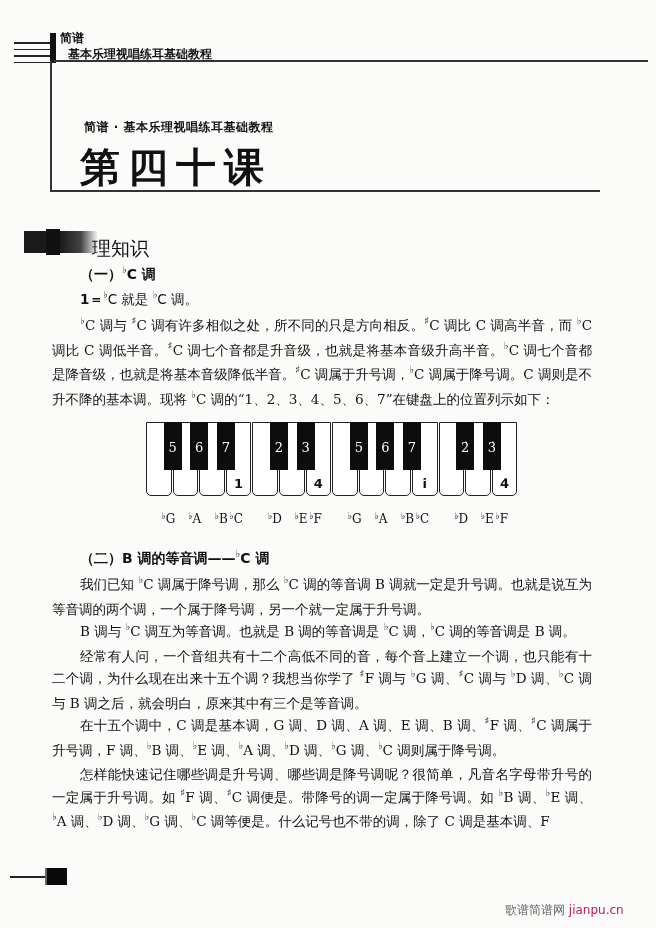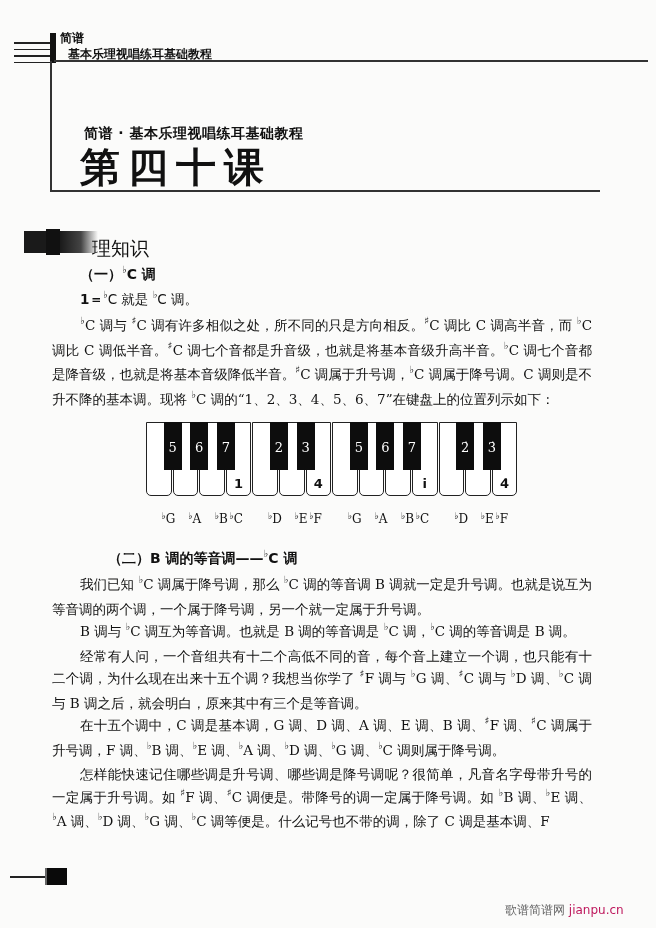--- a/index.html
+++ b/index.html
@@ -14,21 +14,21 @@
   .hdr-lines { left:14px; top:42px; width:38px; }
   .hdr-lines div { height:1.5px; background:#222; margin-bottom:5px; }
   .hdr-bar { left:50px; top:33px; width:6px; height:30px; background:#111; }
   .hdr-t1 { left:60px; top:30px; font-size:12px; font-weight:bold; font-family:"DejaVu Sans",sans-serif; }
   .hdr-t2 { left:68px; top:46px; font-size:12px; font-weight:bold; font-family:"DejaVu Sans",sans-serif; }
   .hdr-rule { left:54px; top:60px; width:594px; height:1.5px; background:#333; }
 
   
   .box-left { left:50px; top:61px; width:1.5px; height:130px; background:#333; }
   .box-bottom { left:50px; top:190px; width:550px; height:1.5px; background:#333; }
-  .subtitle { left:84px; top:125px; font-size:14px; font-weight:bold; font-family:"DejaVu Sans",sans-serif; letter-spacing:0.5px; }
+  .subtitle { left:84px; top:119px; font-size:12px; font-weight:bold; font-family:"DejaVu Sans",sans-serif; letter-spacing:0.5px; }
   .lesson-title { left:80px; top:140px; font-size:40px; font-weight:900; font-family:"DejaVu Sans",sans-serif; letter-spacing:8px; }
 
   
   .sec-blk1 { left:24px; top:231px; width:26px; height:22px; background:#1a1a1a; }
   .sec-blk2 { left:46px; top:229px; width:14px; height:26px; background:#111; }
   .sec-grad { left:60px; top:231px; width:38px; height:22px; background:linear-gradient(90deg,#1a1a1a 0%,#444 55%,rgba(120,120,120,0) 100%); }
   .sec-title { left:92px; top:228px; font-size:19px; font-family:"DejaVu Sans",sans-serif;margin-top:8px; }
 
   
   .subhead { font-size:14px; font-weight:bold; font-family:"DejaVu Sans",sans-serif; }
@@ -151,21 +151,21 @@
     <div class="klabel" style="left: 309.23px;"><span class="fl">♭</span><span>F</span></div>
     <div class="klabel" style="left: 347.8px;"><span class="fl">♭</span><span>G</span></div>
     <div class="klabel" style="left: 374.4px;"><span class="fl">♭</span><span>A</span></div>
     <div class="klabel" style="left: 401px;"><span class="fl">♭</span><span>B</span></div>
     <div class="klabel" style="left: 415.63px;"><span class="fl">♭</span><span>C</span></div>
     <div class="klabel" style="left: 454.2px;"><span class="fl">♭</span><span>D</span></div>
     <div class="klabel" style="left: 480.8px;"><span class="fl">♭</span><span>E</span></div>
     <div class="klabel" style="left: 495.43px;"><span class="fl">♭</span><span>F</span></div>
   </div>
 
-<div class="abs subhead" style="left:80px; top:550px;margin-left:28px;">
+<div class="abs subhead" style="left:80px; top:550px;">
   <span>（二）</span><span>B 调的等音调——</span><span class="fl">♭</span><span>C 调</span>
 </div>
 <div class="abs para" style="top:573px;" id="p2">
     <p class="indent"><span>我们已知 </span><span class="fl">♭</span><span>C 调属于降号调，那么 </span><span class="fl">♭</span><span>C 调的等音调 B 调就一定是升号调。也就是说互为等音调的两个调，一个属于降号调，另一个就一定属于升号调。</span></p>
     <p class="indent"><span>B 调与 </span><span class="fl">♭</span><span>C 调互为等音调。也就是 B 调的等音调是 </span><span class="fl">♭</span><span>C 调，</span><span class="fl">♭</span><span>C 调的等音调是 B 调。</span></p>
     <p class="indent"><span>经常有人问，一个音组共有十二个高低不同的音，每个音上建立一个调，也只能有十二个调，为什么现在出来十五个调？我想当你学了 </span><span class="fl">♯</span><span>F 调与 </span><span class="fl">♭</span><span>G 调、</span><span class="fl">♯</span><span>C 调与 </span><span class="fl">♭</span><span>D 调、</span><span class="fl">♭</span><span>C 调与 B 调之后，就会明白，原来其中有三个是等音调。</span></p>
     <p class="indent"><span>在十五个调中，C 调是基本调，G 调、D 调、A 调、E 调、B 调、</span><span class="fl">♯</span><span>F 调、</span><span class="fl">♯</span><span>C 调属于升号调，F 调、</span><span class="fl">♭</span><span>B 调、</span><span class="fl">♭</span><span>E 调、</span><span class="fl">♭</span><span>A 调、</span><span class="fl">♭</span><span>D 调、</span><span class="fl">♭</span><span>G 调、</span><span class="fl">♭</span><span>C 调则属于降号调。</span></p>
     <p class="indent"><span>怎样能快速记住哪些调是升号调、哪些调是降号调呢？很简单，凡音名字母带升号的一定属于升号调。如 </span><span class="fl">♯</span><span>F 调、</span><span class="fl">♯</span><span>C 调便是。带降号的调一定属于降号调。如 </span><span class="fl">♭</span><span>B 调、</span><span class="fl">♭</span><span>E 调、</span><span class="fl">♭</span><span>A 调、</span><span class="fl">♭</span><span>D 调、</span><span class="fl">♭</span><span>G 调、</span><span class="fl">♭</span><span>C 调等便是。什么记号也不带的调，除了 C 调是基本调、F</span></p>
   </div>
 

